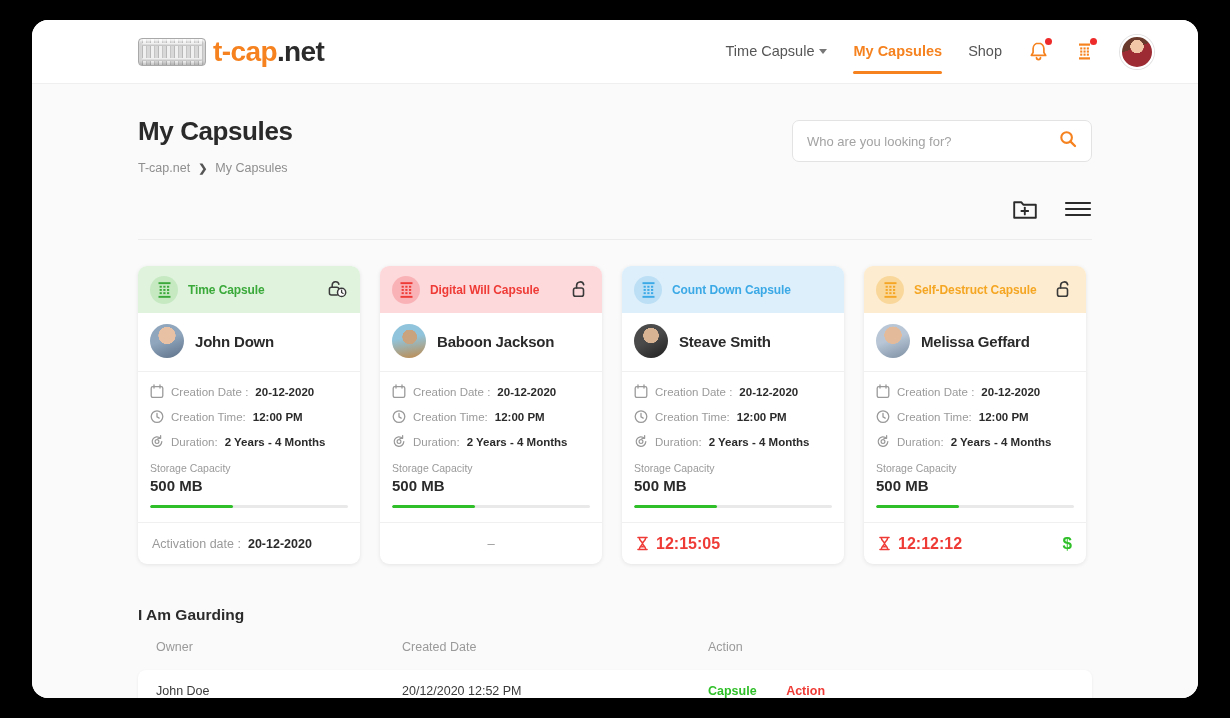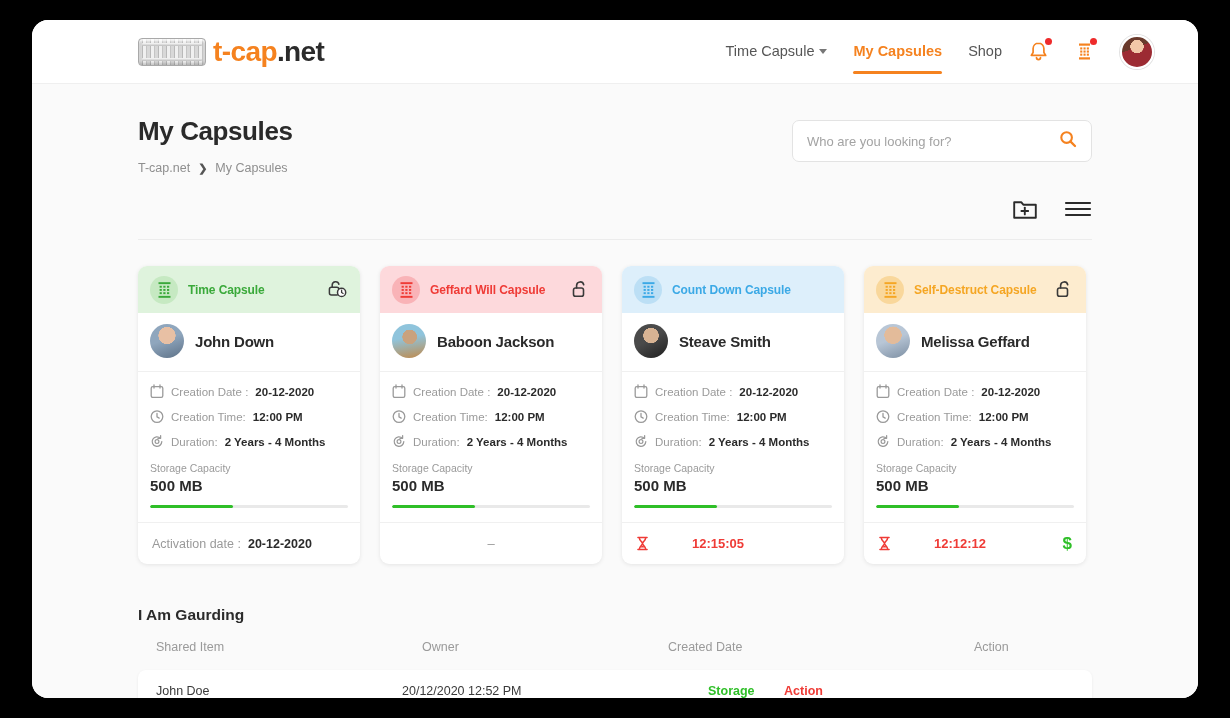--- a/index.html
+++ b/index.html
@@ -149,21 +149,21 @@
   .bar-fill { height: 100%; background: #2fbf28; border-radius: 2px; }
 
   .card-foot {
     border-top: 1px solid #f0f0f0;
     height: 42px; display: flex; align-items: center; gap: 7px;
     padding: 0 14px; font-size: 12.5px;
   }
   .foot-label { color: #9a9a9a; font-size: 12.5px; }
   .foot-val { color: #2b2b2b; font-weight: 700; font-size: 12.5px; }
   .foot-center { width: 100%; text-align: center; color: #9a9a9a; font-size: 13px; }
-  .timer { color: #ef3b36; font-weight: 600; font-size: 13px; margin-left: 36px; }
+  .timer { color: #ef3b36; font-weight: 600; font-size: 16px; }
   .dollar { margin-left: auto; color: #2fbf28; font-size: 17px; font-weight: 700; cursor:pointer;}
 
   
   .sec-title { font-size: 15.5px; font-weight: 700; color: #2b2b2b; margin-top: 42px; }
   .tbl { margin-top: 16px; }
   .tbl-head { display: flex; padding: 0 18px 16px; }
   .th { font-size: 12.5px; color: #9a9a9a; }
   .c1 { width: 266px; } .c2 { width: 246px; } .c3 { width: 306px; } .c4 { flex: 1; }
   .tbl-row {
     display: flex; align-items: center; background: #fff;
@@ -357,21 +357,21 @@
                     <rect x="10" y="4.8" width="2.2" height="1.9"></rect>
       <rect x="2.6" y="8" width="2.2" height="1.9"></rect>
                     <rect x="6.3" y="8" width="2.2" height="1.9"></rect>
                     <rect x="10" y="8" width="2.2" height="1.9"></rect>
       <rect x="2.6" y="11.2" width="2.2" height="1.9"></rect>
                     <rect x="6.3" y="11.2" width="2.2" height="1.9"></rect>
                     <rect x="10" y="11.2" width="2.2" height="1.9"></rect>
     </g>
                 </svg>
               </span>
-      <span class="cap-title" style="color:#ef3b36">Geffard Will Capsule</span>
+      <span class="cap-title" style="color:#ef3b36">Digital Will Capsule</span>
       <span class="lock-ico">
                 <svg width="19" height="21" viewBox="0 0 19 21">
     <path d="M5.6 9V6.4a3.6 3.6 0 0 1 7.1-.7" fill="none" stroke="#3a3a3a" stroke-width="1.6" stroke-linecap="round"></path>
     <rect x="2.5" y="9" width="10" height="8.3" rx="2.1" fill="none" stroke="#3a3a3a" stroke-width="1.6"></rect>
   </svg>
               </span>
     </div>
     <div class="card-user">
       <span class="avatar-c" style="background:radial-gradient(circle at 52% 38%, #c9a27e 0 26%, transparent 27%), linear-gradient(170deg,#8fc4dc 0 40%, #c08a4c 100%)"></span>
       <span class="uname">Baboon Jackson</span>
@@ -555,30 +555,29 @@
               </svg>
               <span class="timer">12:12:12</span>
               <span class="dollar">$</span>
             </div>
           </div>
         </div>
 
       <div class="sec-title">I Am Gaurding</div>
       <div class="tbl">
         <div class="tbl-head">
-          <div class="th c1">Shared Item</div>
           <div class="th c2">Owner</div>
           <div class="th c3">Created Date</div>
           <div class="th c4">Action</div>
         </div>
         <div class="tbl-row">
           <div class="c2">John Doe</div>
           <div class="c3">20/12/2020 12:52 PM</div>
           <div class="c4">
-            <span class="accept">Storage</span>
+            <span class="accept">Capsule</span>
             <span class="decline">Action</span>
           </div>
         </div>
       </div>
 
     </div>
   </div>
 </div>
 
 </body></html>

